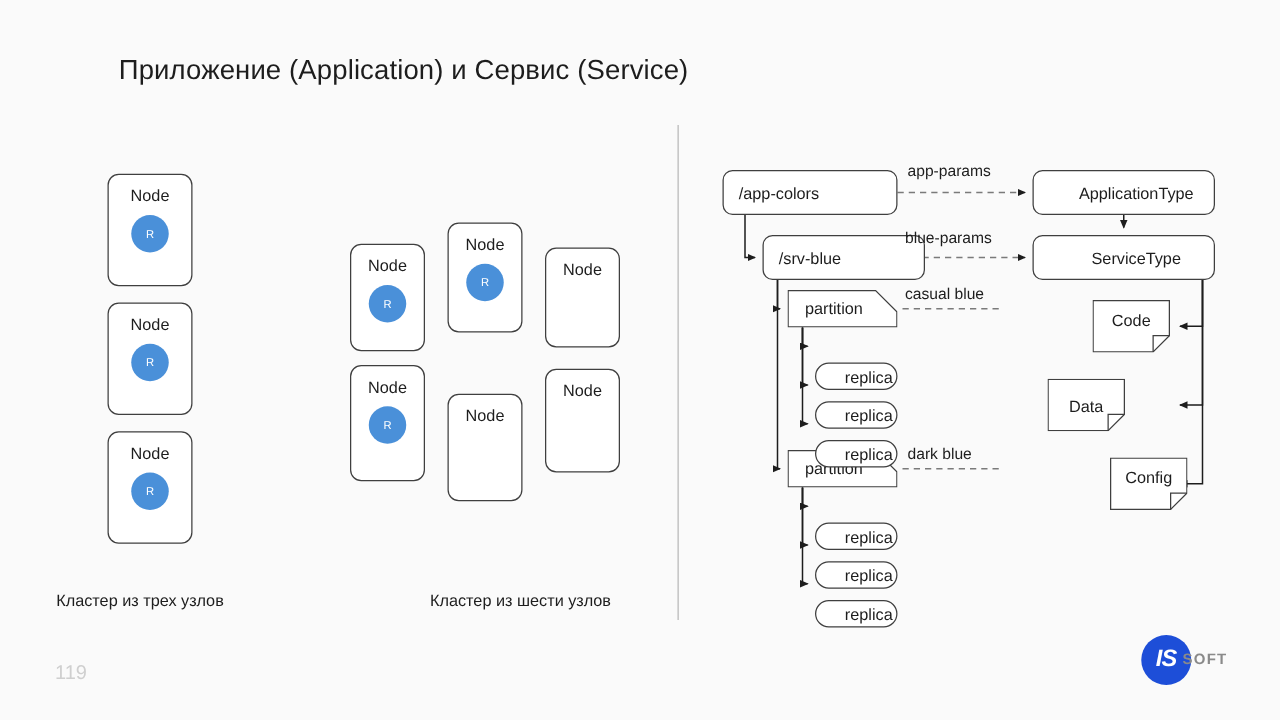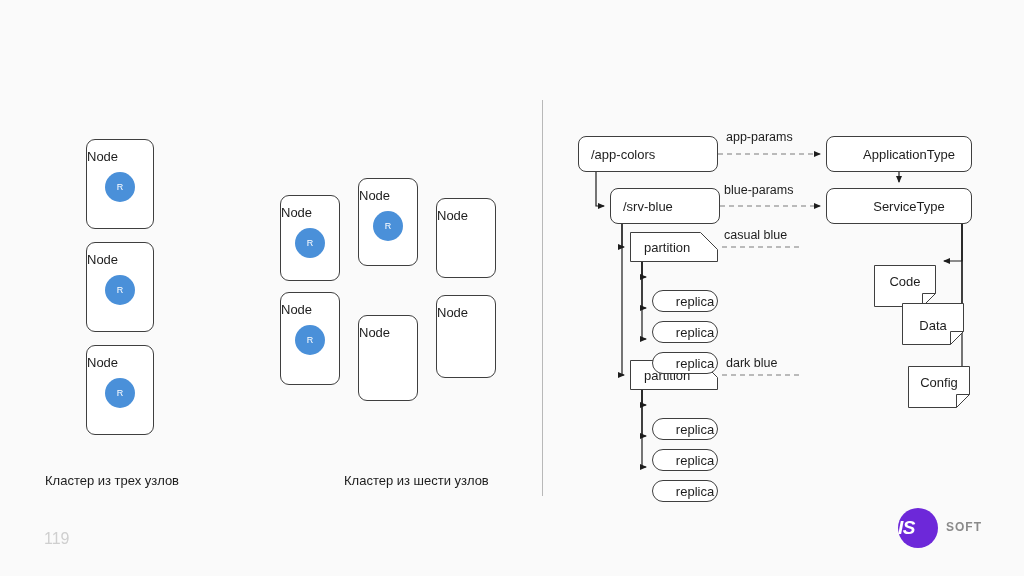--- a/index.html
+++ b/index.html
@@ -51,21 +51,21 @@
     box-sizing: border-box;
     border: 1px solid #3f3f3f;
     border-radius: 9px;
     background: #ffffff;
   }
   .node-label {
     position: absolute;
     left: 0;
     top: 9px;
     width: 100%;
-    text-align: left;
+    text-align: center;
     font-size: 13px;
     color: #1d1d1d;
   }
   .node-r {
     position: absolute;
     left: 50%;
     transform: translateX(-50%);
     top: 32px;
     width: 30px;
     height: 30px;
@@ -161,48 +161,50 @@
   }
   #logo {
     position: absolute;
     left: 898px;
     top: 506px;
     width: 100px;
     height: 44px;
   }
   #logo-circle {
     position: absolute;
-    left: 0;
+    left: 15px;
     top: 2px;
     width: 40px;
     height: 40px;
     border-radius: 50%;
-    background: #6d28d9;
+    background: #1d4ed8;
     color: #ffffff;
     font-style: italic;
     font-weight: bold;
     font-size: 19px;
     line-height: 40px;
+    text-align: center;
     letter-spacing: -0.5px;
   }
   #logo-text {
     position: absolute;
     left: 48px;
     top: 14px;
     font-size: 12px;
     font-weight: bold;
     letter-spacing: 1px;
     color: #8a8a8a;
   }
 </style>
 </head>
 <body>
 
 <div id="slide">
 
+  <div id="title">Приложение (Application) и Сервис (Service)</div>
 
   <div id="divider"></div>
 
   <div>
     <div class="node-box" style="left:86px; top:139px; width:68px; height:90px;">
       <div class="node-label">Node</div>
       <div class="node-r">R</div>
     </div>
     <div class="node-box" style="left:86px; top:242px; width:68px; height:90px;">
       <div class="node-label">Node</div>
@@ -273,21 +275,21 @@
 
     <path d="M962,224 L962,261 L944,261" stroke="#1d1d1d" stroke-width="1.2" fill="none" marker-end="url(#arrow)"></path>
     <path d="M962,224 L962,324 L944,324" stroke="#1d1d1d" stroke-width="1.2" fill="none" marker-end="url(#arrow)"></path>
     <path d="M962,224 L962,387 L944,387" stroke="#1d1d1d" stroke-width="1.2" fill="none" marker-end="url(#arrow)"></path>
   </svg>
 
   <div class="rbox rounded leftpad" style="left:578px; top:136px; width:140px; height:36px;">
     <span>/app-colors</span>
   </div>
 
-  <div class="rbox rounded leftpad" style="left:610px; top:188px; width:110px; height:36px;">
+  <div class="rbox rounded leftpad" style="left:610px; top:188px; width:130px; height:36px;">
     <span>/srv-blue</span>
   </div>
 
   <div class="rbox rounded center" style="left:826px; top:136px; width:146px; height:36px;">
     <span>ApplicationType</span>
   </div>
 
   <div class="rbox rounded center" style="left:826px; top:188px; width:146px; height:36px;">
     <span>ServiceType</span>
   </div>
@@ -319,37 +321,37 @@
   <div class="rbox pill center" style="left:652px; top:394px; width:66px; height:22px;">
     <span>replica</span>
   </div>
   <div class="rbox pill center" style="left:652px; top:425px; width:66px; height:22px;">
     <span>replica</span>
   </div>
   <div class="rbox pill center" style="left:652px; top:456px; width:66px; height:22px;">
     <span>replica</span>
   </div>
 
-  <div class="doc" style="left:874px; top:240px; width:62px; height:42px;margin-top:25px;">
+  <div class="doc" style="left:874px; top:240px; width:62px; height:42px;">
     <svg width="62" height="42">
       <path d="M0.5,0.5 L61.5,0.5 L61.5,28.5 L48.5,41.5 L0.5,41.5 Z" fill="#ffffff" stroke="#3f3f3f" stroke-width="1"></path>
       <path d="M61.5,28.5 L48.5,28.5 L48.5,41.5" fill="none" stroke="#3f3f3f" stroke-width="1"></path>
     </svg>
     <span class="doc-text">Code</span>
   </div>
 
-  <div class="doc" style="left:902px; top:303px; width:62px; height:58px;">
+  <div class="doc" style="left:838px; top:303px; width:62px; height:58px;">
     <svg width="62" height="42">
       <path d="M0.5,0.5 L61.5,0.5 L61.5,28.5 L48.5,41.5 L0.5,41.5 Z" fill="#ffffff" stroke="#3f3f3f" stroke-width="1"></path>
       <path d="M61.5,28.5 L48.5,28.5 L48.5,41.5" fill="none" stroke="#3f3f3f" stroke-width="1"></path>
     </svg>
     <span class="doc-text">Data</span>
   </div>
 
-  <div class="doc" style="left:908px; top:366px; width:62px; height:42px;">
+  <div class="doc" style="left:888px; top:366px; width:62px; height:42px;">
     <svg width="62" height="42">
       <path d="M0.5,0.5 L61.5,0.5 L61.5,28.5 L48.5,41.5 L0.5,41.5 Z" fill="#ffffff" stroke="#3f3f3f" stroke-width="1"></path>
       <path d="M61.5,28.5 L48.5,28.5 L48.5,41.5" fill="none" stroke="#3f3f3f" stroke-width="1"></path>
     </svg>
     <span class="doc-text">Config</span>
   </div>
 
   <div class="edge-label" style="left:726px; top:130px;">app-params</div>
   <div class="edge-label" style="left:724px; top:183px;">blue-params</div>
   <div class="edge-label" style="left:724px; top:228px;">casual blue</div>

